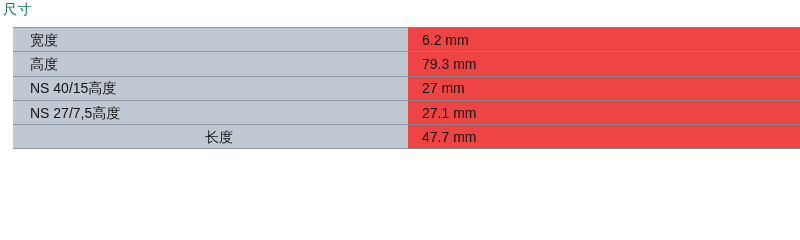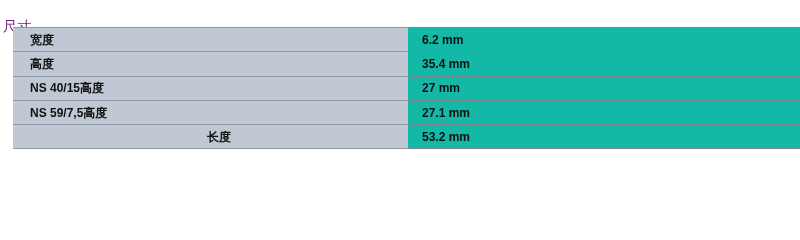--- a/index.html
+++ b/index.html
@@ -18,66 +18,66 @@
   .page {
     position: relative;
     width: 800px;
     height: 177px;
     box-sizing: border-box;
   }
 
   .section-title {
     position: absolute;
     left: 3px;
-    top: 17px;
+    top: 0;
     font-size: 14px;
     line-height: 18px;
     font-weight: 400;
-    color: #701a75;
+    color: #0f766e;
     letter-spacing: 0.5px;
   }
 
   .spec-table {
     position: absolute;
     left: 13px;
     top: 27px;
     width: 787px;
     border-collapse: collapse;
     table-layout: fixed;
   }
 
   .spec-table tr {
     height: 24.3px;
   }
 
   .spec-table td {
     padding: 0;
     margin: 2px;
     vertical-align: middle;
-    font-size: 12px;
-    font-weight: bold;
+    font-size: 14px;
+    font-weight: normal;
     line-height: 14px;
   }
 
   td.cell-label {
     width: 395px;
     background: #c0c9d3;
     border-top: 1px solid #8e99a6;
     padding-left: 17px;
     box-sizing: border-box;
     color: #111111;
   }
 
   tr:last-child td.cell-label {
     border-bottom: 1px solid #8e99a6;
     text-align: center;
   }
 
   td.cell-value {
-    background: #14b8a6;
+    background: #ef4444;
     border-top: 1px solid #7f868e;
     padding-left: 14px;
     box-sizing: border-box;
     color: #111111;
   }
 
   tr:last-child td.cell-value {
     border-bottom: 1px solid #7f868e;
   }
 
@@ -104,47 +104,47 @@
           <span class="cell-text">6.2 mm</span>
         </td>
       </tr>
 
 
       <tr>
         <td class="cell-label">
           <span class="cell-text">高度</span>
         </td>
         <td class="cell-value">
-          <span class="cell-text">35.4 mm</span>
+          <span class="cell-text">79.3 mm</span>
         </td>
       </tr>
 
       <tr>
         <td class="cell-label">
           <span class="cell-text">NS 40/15高度</span>
         </td>
         <td class="cell-value">
           <span class="cell-text">27 mm</span>
         </td>
       </tr>
 
       <tr>
         <td class="cell-label">
-          <span class="cell-text">NS 59/7,5高度</span>
+          <span class="cell-text">NS 27/7,5高度</span>
         </td>
         <td class="cell-value">
           <span class="cell-text">27.1 mm</span>
         </td>
       </tr>
 
       <tr>
         <td class="cell-label">
           <span class="cell-text">长度</span>
         </td>
         <td class="cell-value">
-          <span class="cell-text">53.2 mm</span>
+          <span class="cell-text">47.7 mm</span>
         </td>
       </tr>
 
     </tbody>
   </table>
 
 </div>
 
 </body></html>

